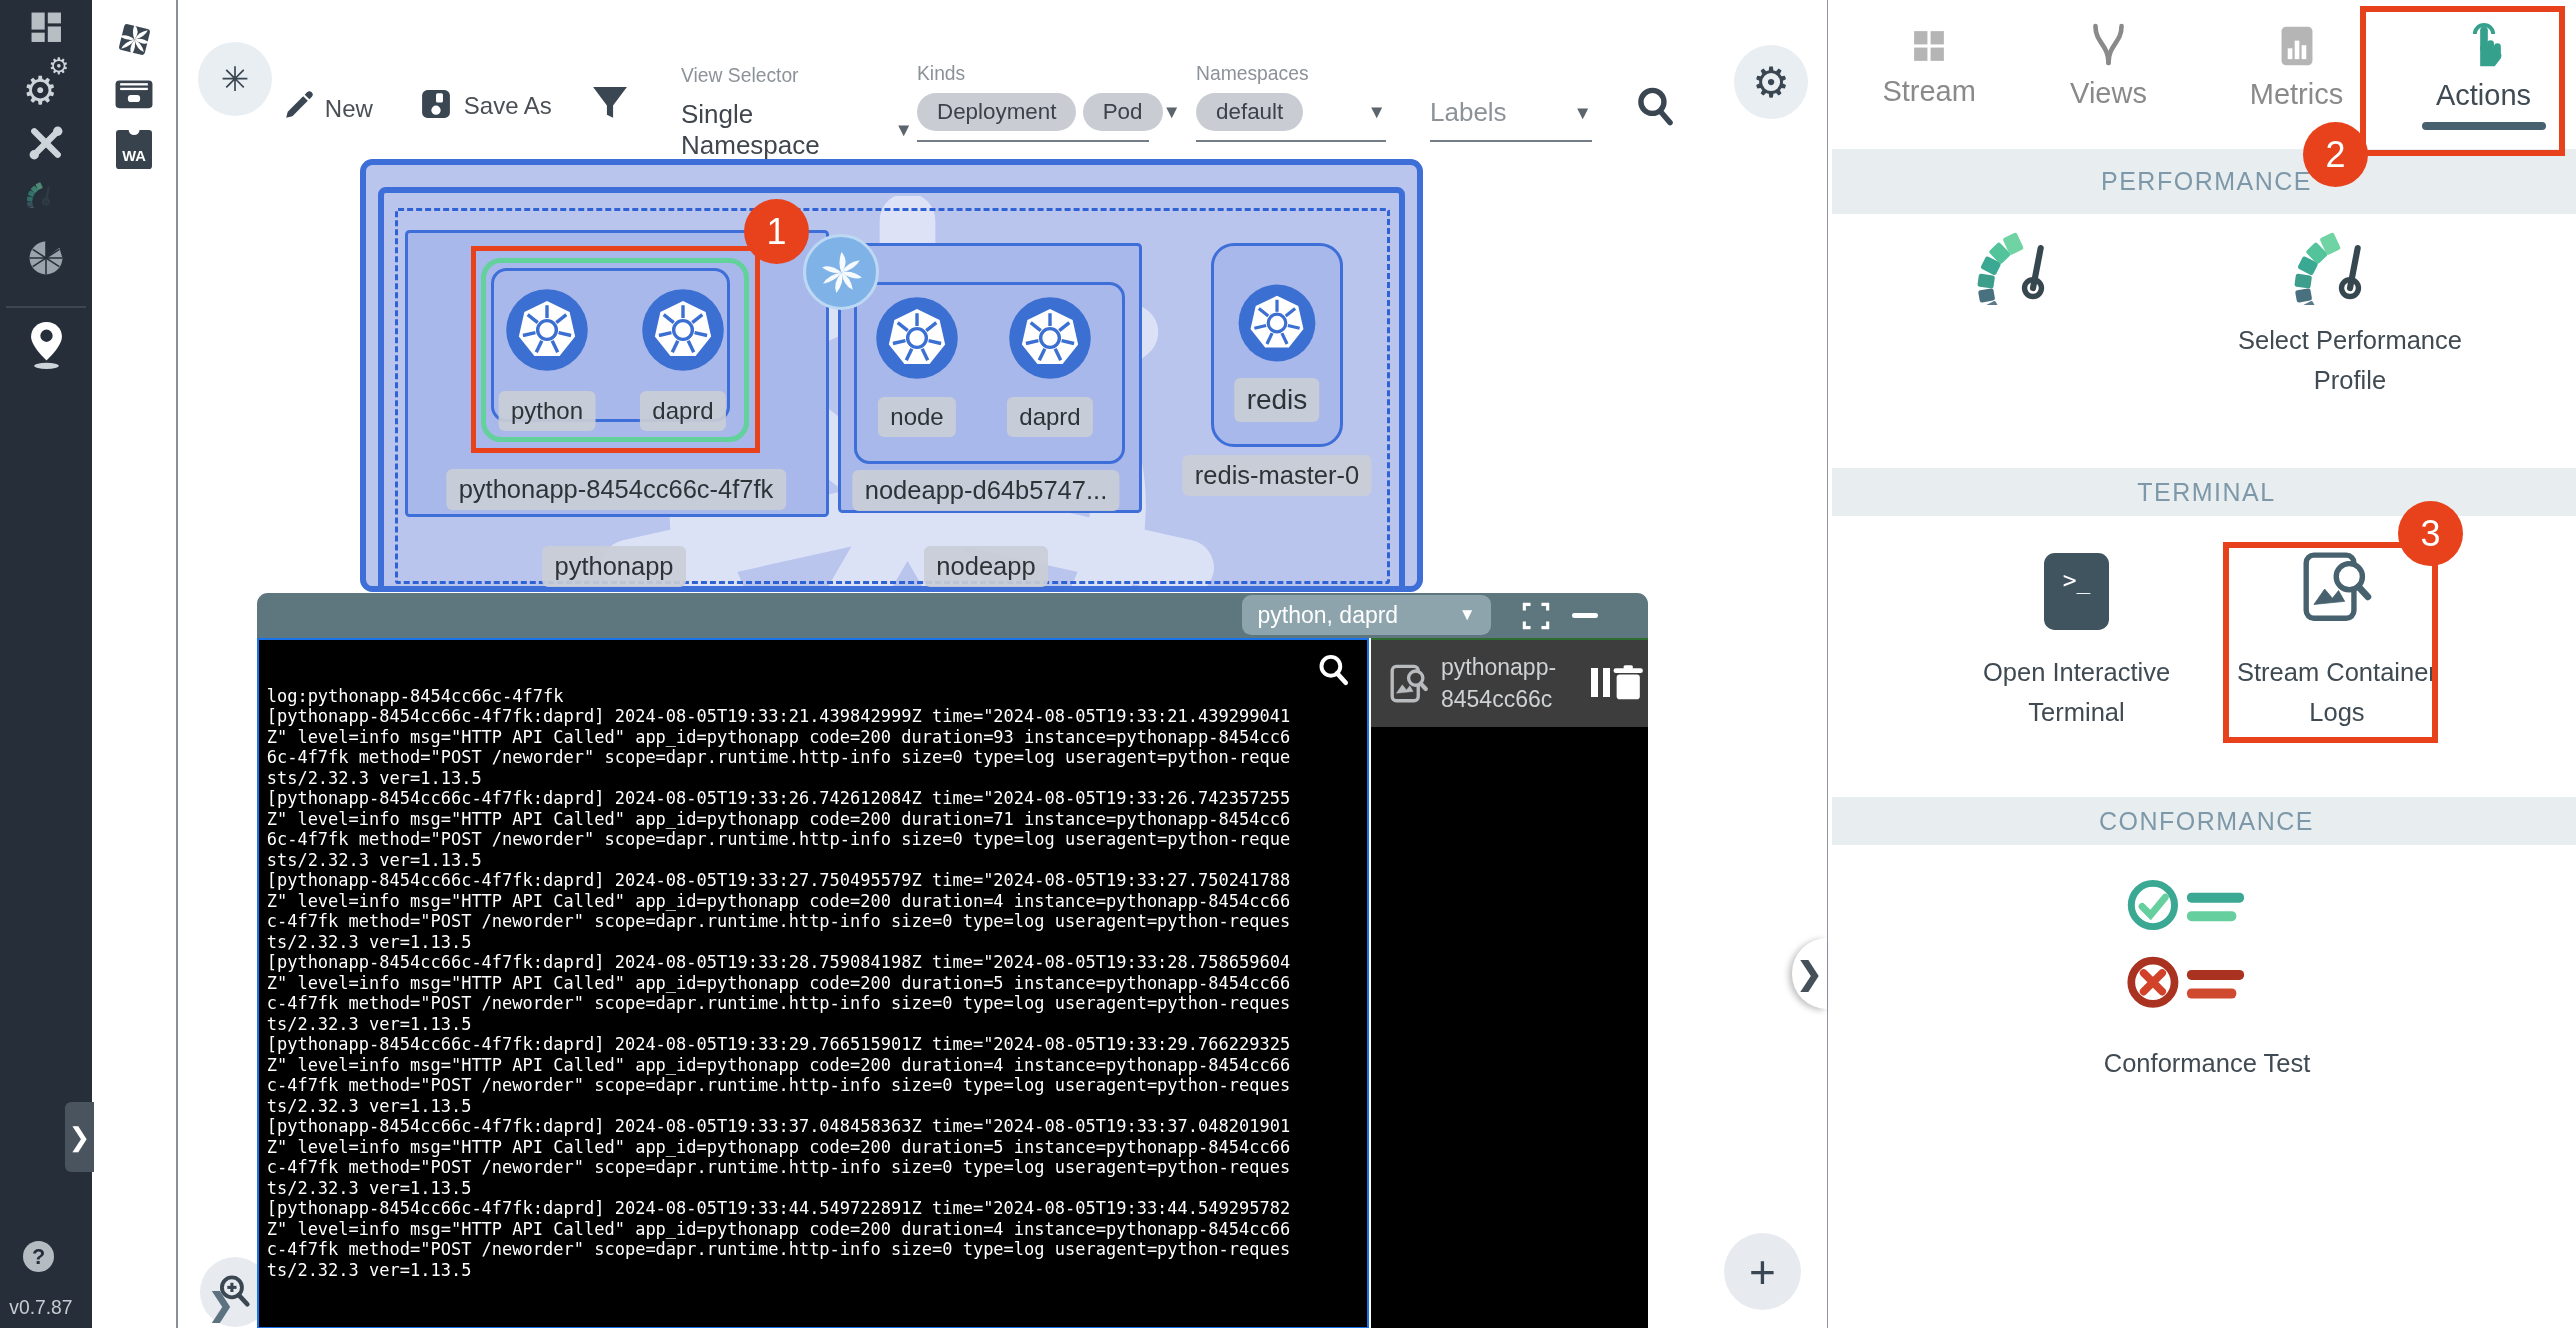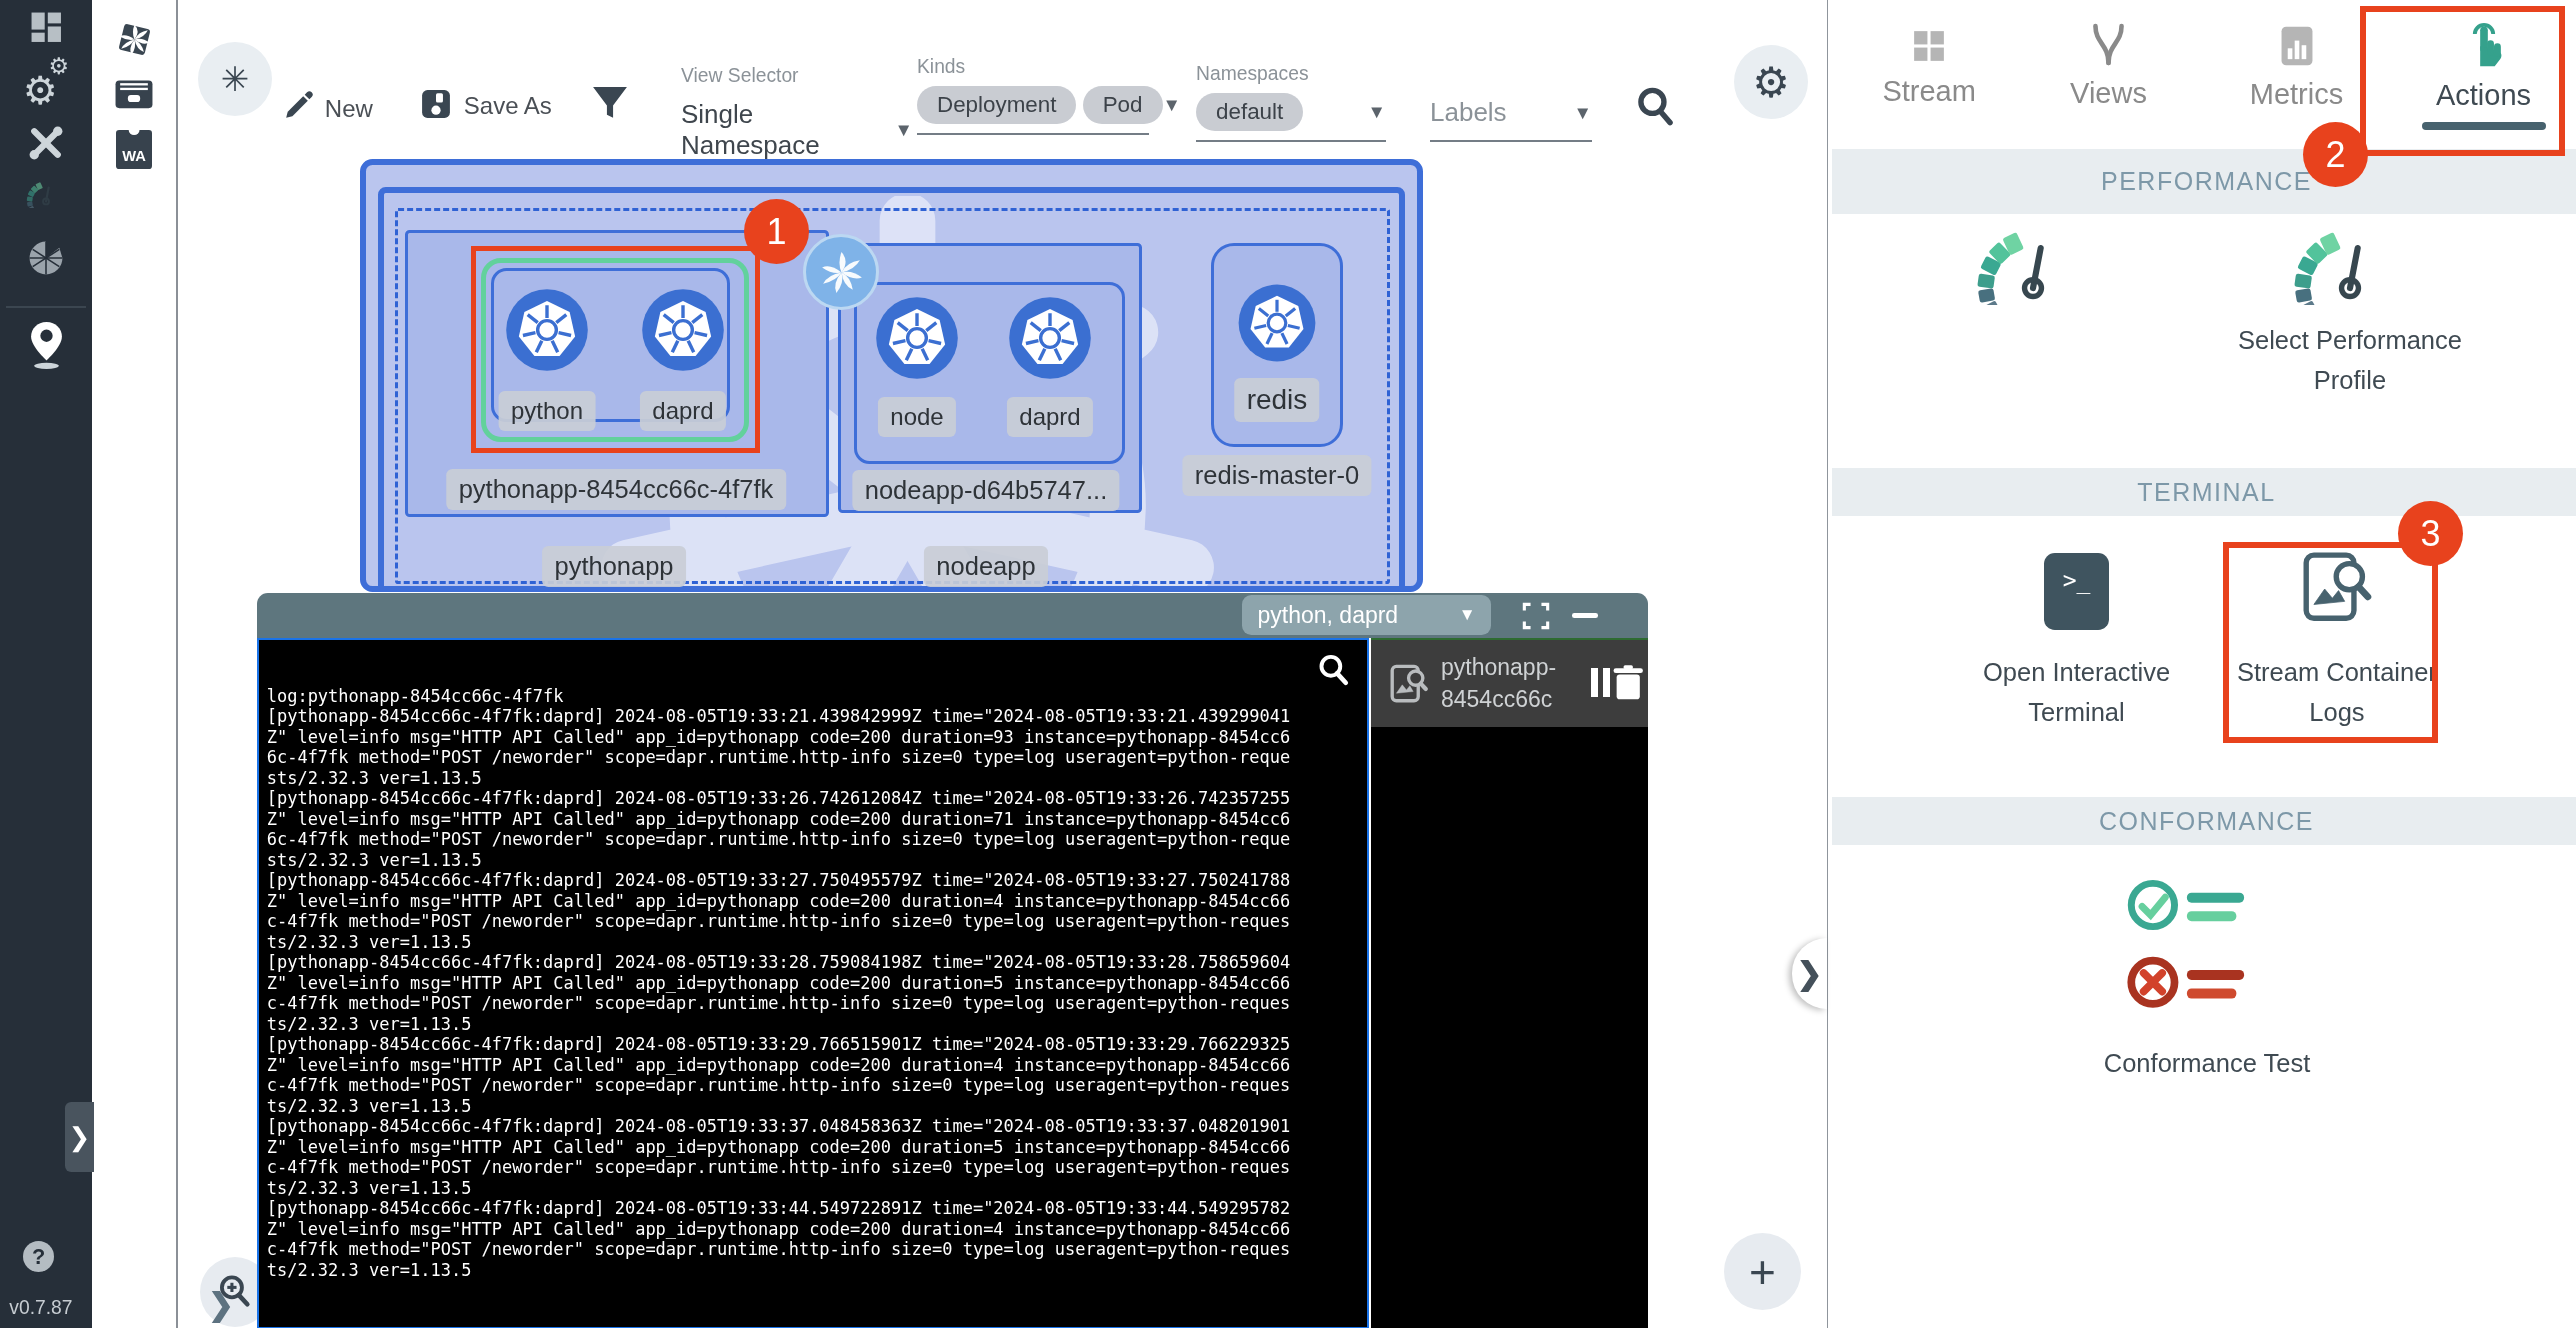--- a/index.html
+++ b/index.html
@@ -237,21 +237,21 @@
 
 <div class="abs" style="left:681px;top:65px;width:232px">
   <div class="sel-label">View Selector</div>
   <div class="flexc" style="margin-top:12.4px;justify-content:space-between">
     <span class="sel-value">Single Namespace</span>
     <span class="caret">▼</span>
   </div>
   <div class="sel-underline" style="margin-top:10.8px"></div>
 </div>
 
-<div class="abs" style="left:917px;top:56px;width:232px">
+<div class="abs" style="left:917px;top:63px;width:232px">
   <div class="sel-label">Kinds</div>
   <div class="flexc" style="margin-top:7.7px;justify-content:space-between">
     <span class="chip">Deployment</span>
     <span class="chip" style="margin-left:6.2px">Pod</span>
     <span class="caret">▼</span>
   </div>
   <div class="sel-underline" style="margin-top:9.3px"></div>
 </div>
 
 <div class="abs" style="left:1196px;top:63px;width:190px">

